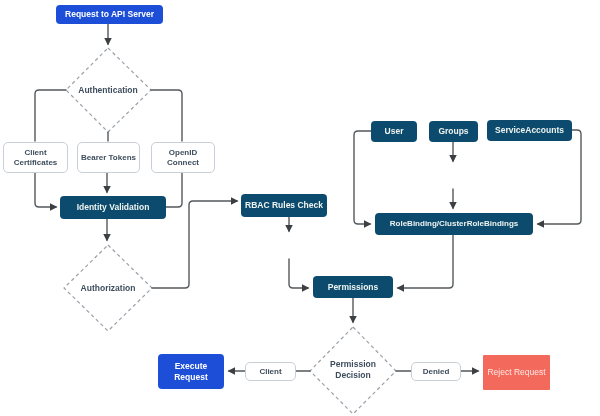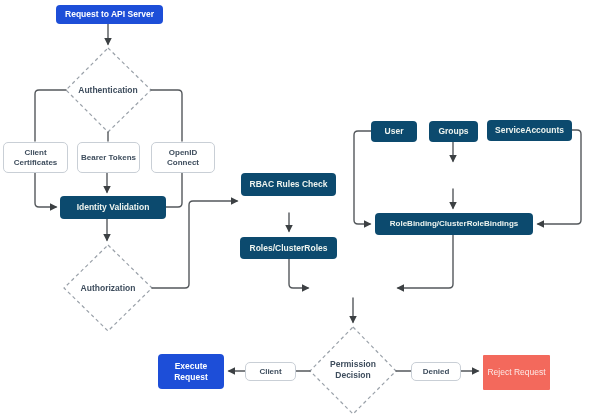--- a/index.html
+++ b/index.html
@@ -87,22 +87,22 @@
   <div class="dlabel" style="left:63px;top:85px;width:90px">Authentication</div>
 
   <div class="node white" style="left:3px;top:142px;width:65px;height:31px">Client Certificates</div>
   <div class="node white" style="left:77px;top:142px;width:63px;height:31px">Bearer Tokens</div>
   <div class="node white" style="left:151px;top:142px;width:64px;height:31px">OpenID Connect</div>
 
   <div class="node dark" style="left:60px;top:196px;width:106px;height:23px">Identity Validation</div>
 
   <div class="dlabel" style="left:63px;top:283px;width:90px">Authorization</div>
 
-  <div class="node dark" style="left:241px;top:173px;width:95px;height:23px">RBAC Rules Check</div>
-  <div class="node dark" style="left:240px;top:237px;width:97px;height:22px">Roles/ClusterRoles</div>
+  <div class="node dark" style="left:241px;top:194px;width:86px;height:23px">RBAC Rules Check</div>
+  <div class="node dark" style="left:313px;top:276px;width:80px;height:22px">Permissions</div>
   <div class="node dark" style="left:371px;top:121px;width:46px;height:21px">User</div>
   <div class="node dark" style="left:429px;top:121px;width:49px;height:21px">Groups</div>
   <div class="node dark" style="left:487px;top:120px;width:85px;height:21px">ServiceAccounts</div>
   <div class="node dark" style="left:375px;top:213px;width:158px;height:22px;font-size:8px">RoleBinding/ClusterRoleBindings</div>
 
   <div class="dlabel" style="left:313px;top:359px;width:80px">Permission Decision</div>
 
   <div class="node green" style="left:158px;top:354px;width:66px;height:35px">Execute Request</div>
   <div class="node white" style="left:245px;top:362px;width:51px;height:19px">Client</div>
   <div class="node white" style="left:411px;top:362px;width:50px;height:19px">Denied</div>

